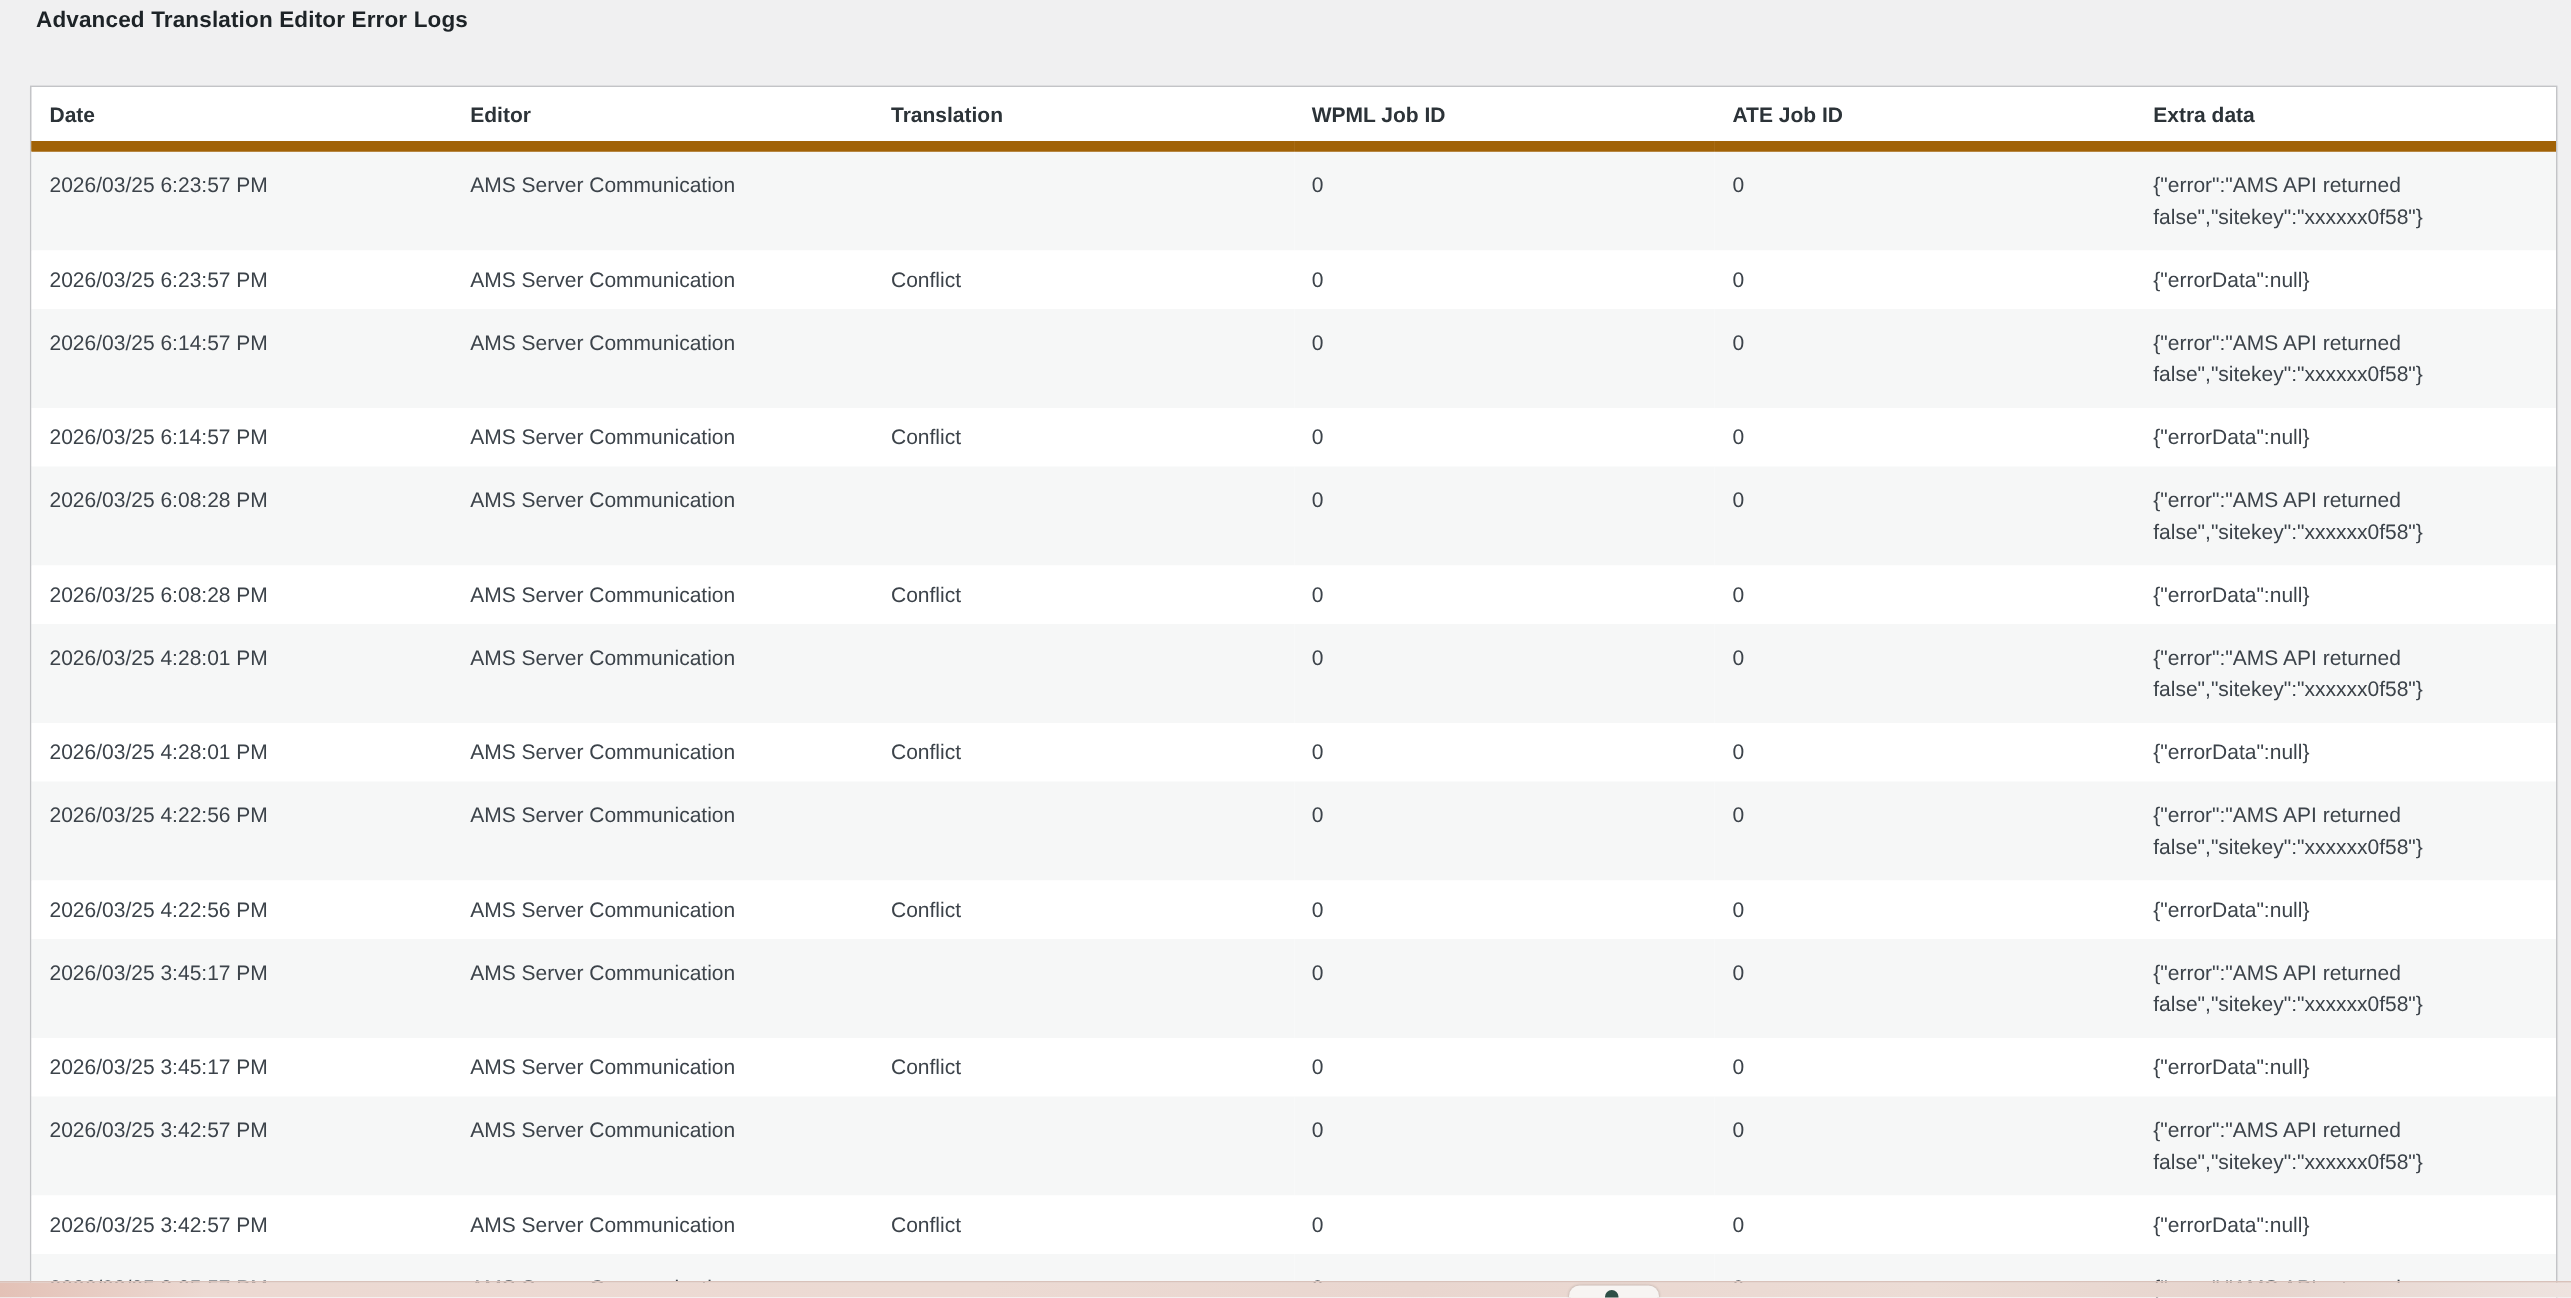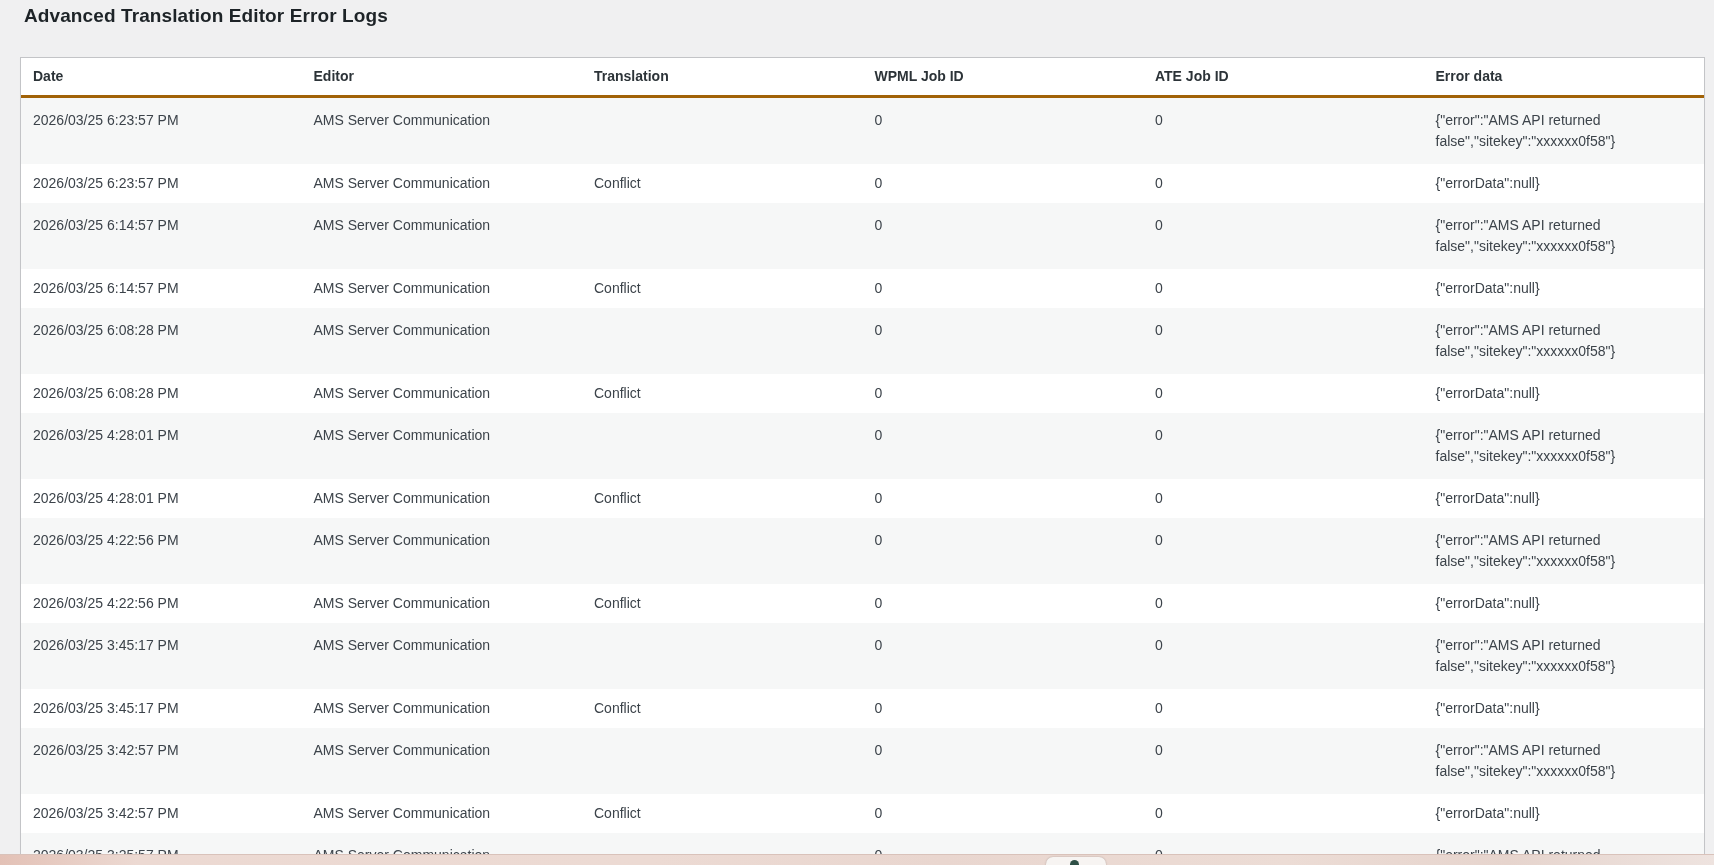--- a/index.html
+++ b/index.html
@@ -8,21 +8,21 @@
     overflow: hidden;
     background: #f0f0f1;
     font-family: "Liberation Sans", sans-serif;
     color: #3c434a;
   }
   .page { position: relative; width: 1714px; height: 865px; }
 
   h1.page-title {
     position: absolute;
     left: 24px; top: 5px;
-    font-size: 19px;
+    font-size: 15px;
     font-weight: 700;
     color: #1d2327;
     letter-spacing: 0.1px;
   }
 
   .table-wrap {
     position: absolute;
     left: 20px; top: 57px;
     width: 1685px;
     background: #ffffff;
@@ -34,21 +34,21 @@
     width: 100%;
     border-collapse: collapse;
     table-layout: fixed;
     font-size: 14px;
   }
   table.log-table th {
     text-align: left;
     font-weight: 600;
     color: #2c3338;
     padding: 10px 12px;
-    border-bottom: 3px solid #a16207;
+    border-bottom: 7px solid #a16207;
     font-size: 14px;
     height: 38px;
     vertical-align: middle;
   }
   table.log-table td {
     vertical-align: top;
     padding: 12px 12px;
     line-height: 21px;
     color: #3c434a;
     word-wrap: break-word;
@@ -95,21 +95,21 @@
 
   <div class="table-wrap">
     <table class="log-table">
       <thead>
         <tr>
           <th>Date</th>
           <th>Editor</th>
           <th>Translation</th>
           <th>WPML Job ID</th>
           <th>ATE Job ID</th>
-          <th>Error data</th>
+          <th>Extra data</th>
         </tr>
       </thead>
       <tbody id="log-rows">
           <tr class="row-tall">
     <td>2026/03/25 6:23:57 PM</td>
     <td>AMS Server Communication</td>
     <td></td>
     <td>0</td>
     <td>0</td>
     <td>{"error":"AMS API returned false","sitekey":"xxxxxx0f58"}</td>

